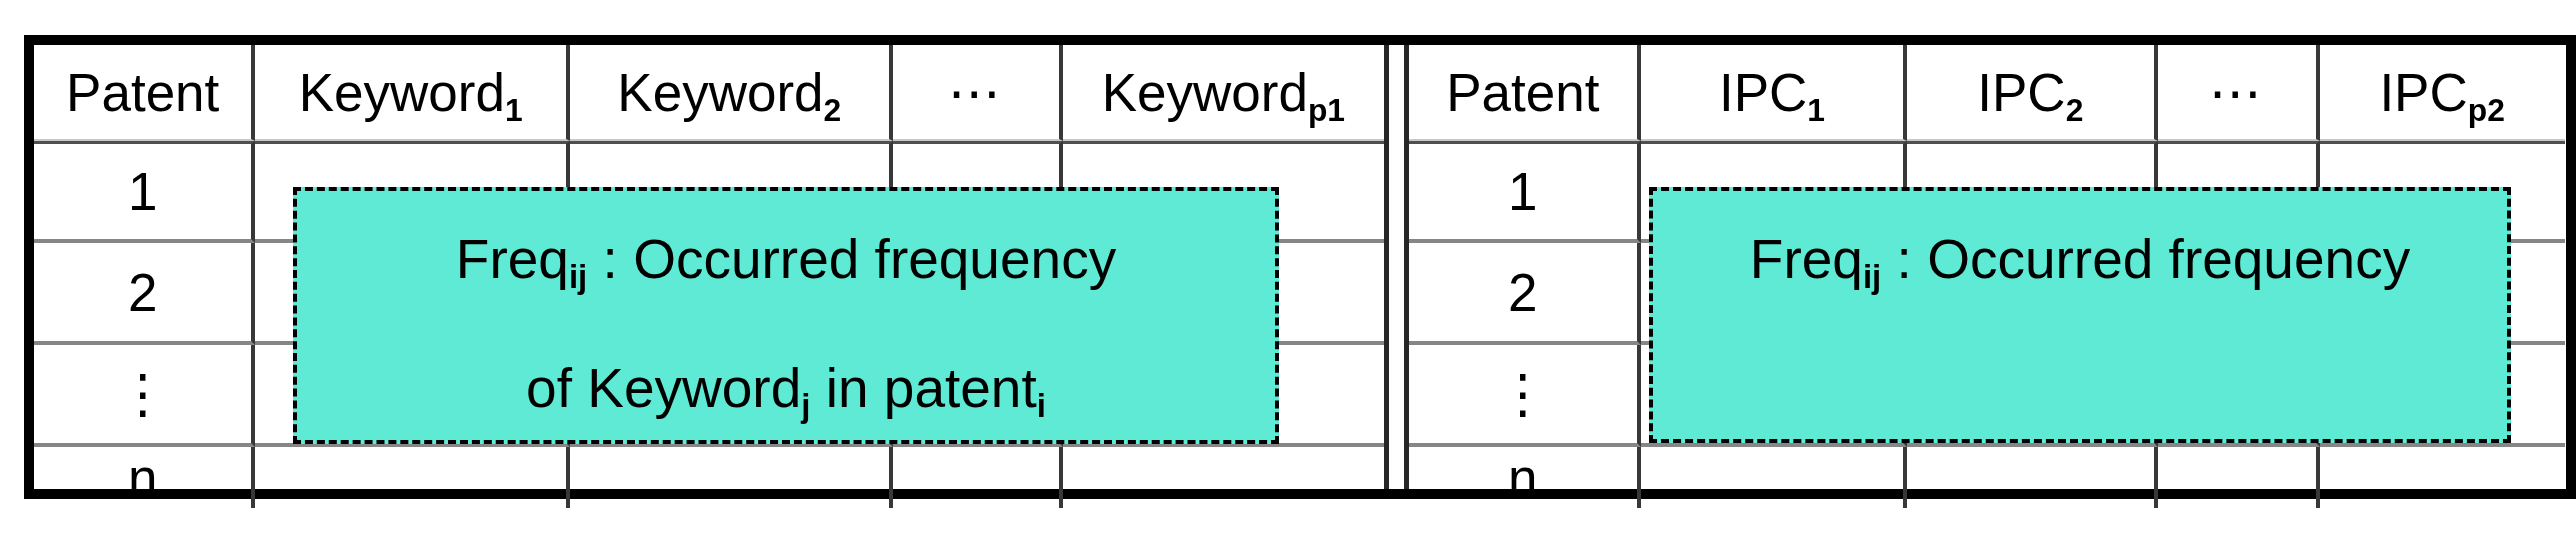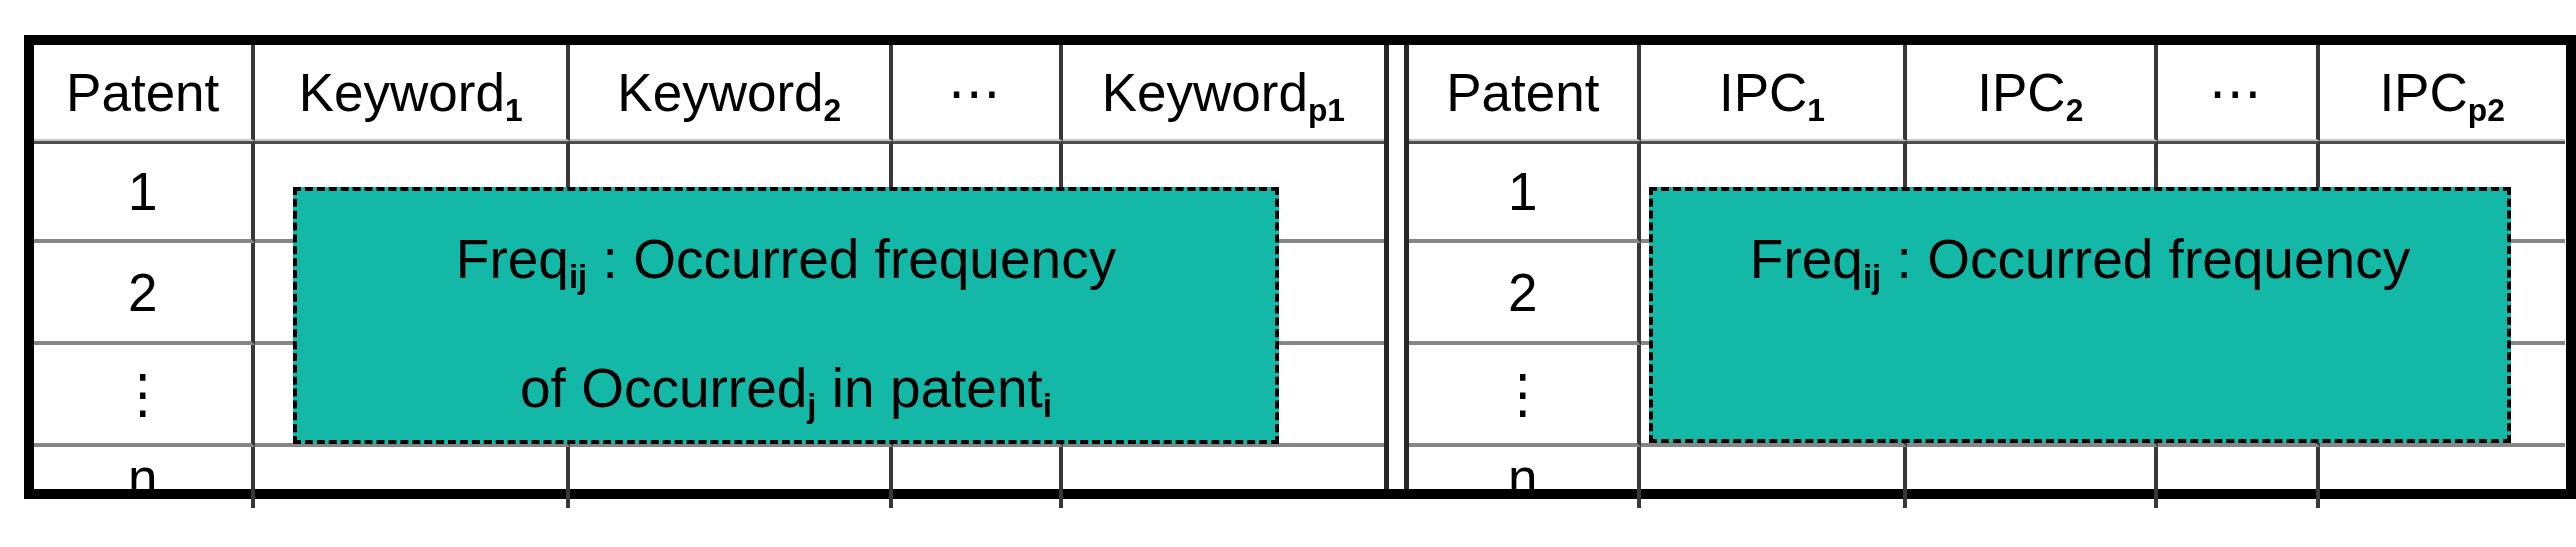--- a/index.html
+++ b/index.html
@@ -64,21 +64,21 @@
     font-size: 0.60em;
     font-weight: 700;
     line-height: 0;
     vertical-align: -0.30em;
   }
 
   .note {
     position: absolute;
     box-sizing: border-box;
     border: 4.9px dashed #000000;
-    background: #14b8a6;
+    background: #5eead4;
     z-index: 5;
     display: flex;
     flex-direction: column;
     justify-content: space-between;
     align-items: center;
     text-align: center;
     font-size: 55px;
     padding: 36px 7px 19.6px 7px;
   }
   .note.left-note  { left: 293px;  top: 187px; width: 986px; height: 257px; }
@@ -192,20 +192,20 @@
               <td></td>
           </tr>
         </tbody>
       </table>
     </div>
 
   </div>
 
   <div class="note left-note">
     <div class="note-line"><span>Freq</span><sub class="s">ij</sub><span> : Occurred frequency</span></div>
-    <div class="note-line"><span>of Occurred</span><sub class="s">j</sub><span> in patent</span><sub class="s">i</sub></div>
+    <div class="note-line"><span>of Keyword</span><sub class="s">j</sub><span> in patent</span><sub class="s">i</sub></div>
   </div>
 
   <div class="note right-note">
     <div class="note-line"><span>Freq</span><sub class="s">ij</sub><span> : Occurred frequency</span></div>
   </div>
 </div>
 
 
 </body></html>

